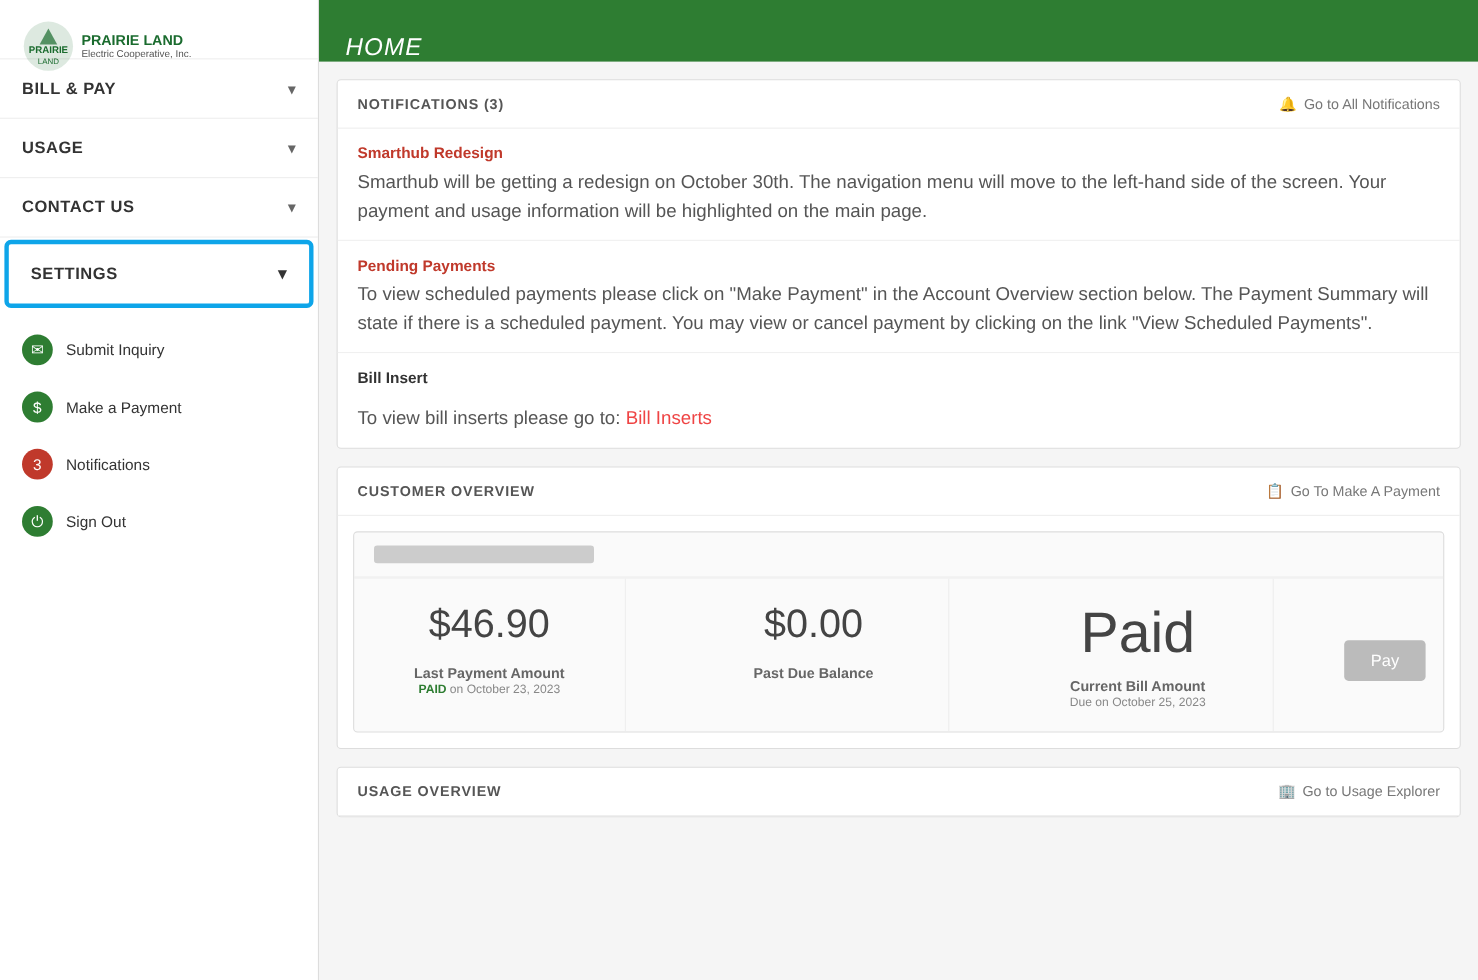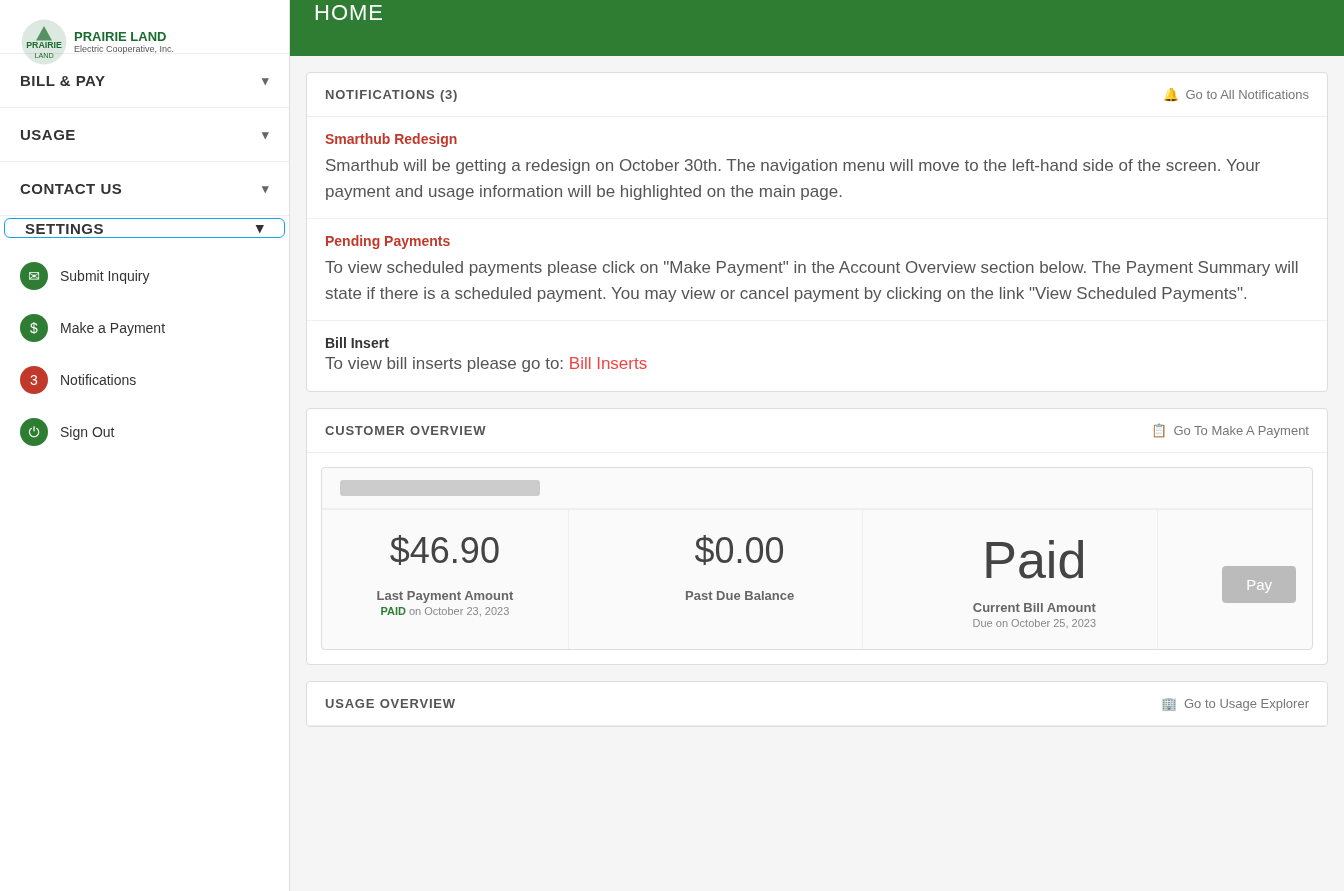--- a/index.html
+++ b/index.html
@@ -50,28 +50,28 @@
 
     .nav-item .chevron {
       color: #666;
       font-size: 13px;
     }
 
     .nav-item-settings {
       display: flex;
       align-items: center;
       justify-content: space-between;
-      padding: 0 20px;
+      padding: 18px 20px;
       border-bottom: 1px solid #eee;
       cursor: pointer;
       font-size: 15px;
       font-weight: bold;
       color: #333;
       letter-spacing: 0.5px;
-      border: 1px solid #0ea5e9;
+      border: 4px solid #0ea5e9;
       border-radius: 6px;
       margin: 2px 4px;
     }
 
     .quick-links {
       padding: 10px 0;
     }
 
     .quick-link-item {
       display: flex;
@@ -106,22 +106,23 @@
       flex-direction: column;
       overflow-y: auto;
     }
 
     #header {
       background: #2e7d32;
       color: white;
       padding: 0 24px;
       height: 56px;
       display: flex;
-      align-items: flex-start;
+      align-items: flex-end;
       min-height: 56px;
+      font-style: italic;
     }
 
     #header h1 {
       font-size: 22px;
       font-weight: normal;
       letter-spacing: 1px;
     }
 
     .content-area {
       padding: 16px;
@@ -174,21 +175,21 @@
       font-size: 14px;
       font-weight: bold;
       color: #c0392b;
       margin-bottom: 6px;
     }
 
     .notif-title-plain {
       font-size: 14px;
       font-weight: bold;
       color: #333;
-      margin-bottom: 0;
+      margin-bottom: 16px;
     }
 
     .notif-text {
       font-size: 17px;
       color: #555;
       line-height: 1.5;
     }
 
     .notif-link {
       color: #ef4444;

